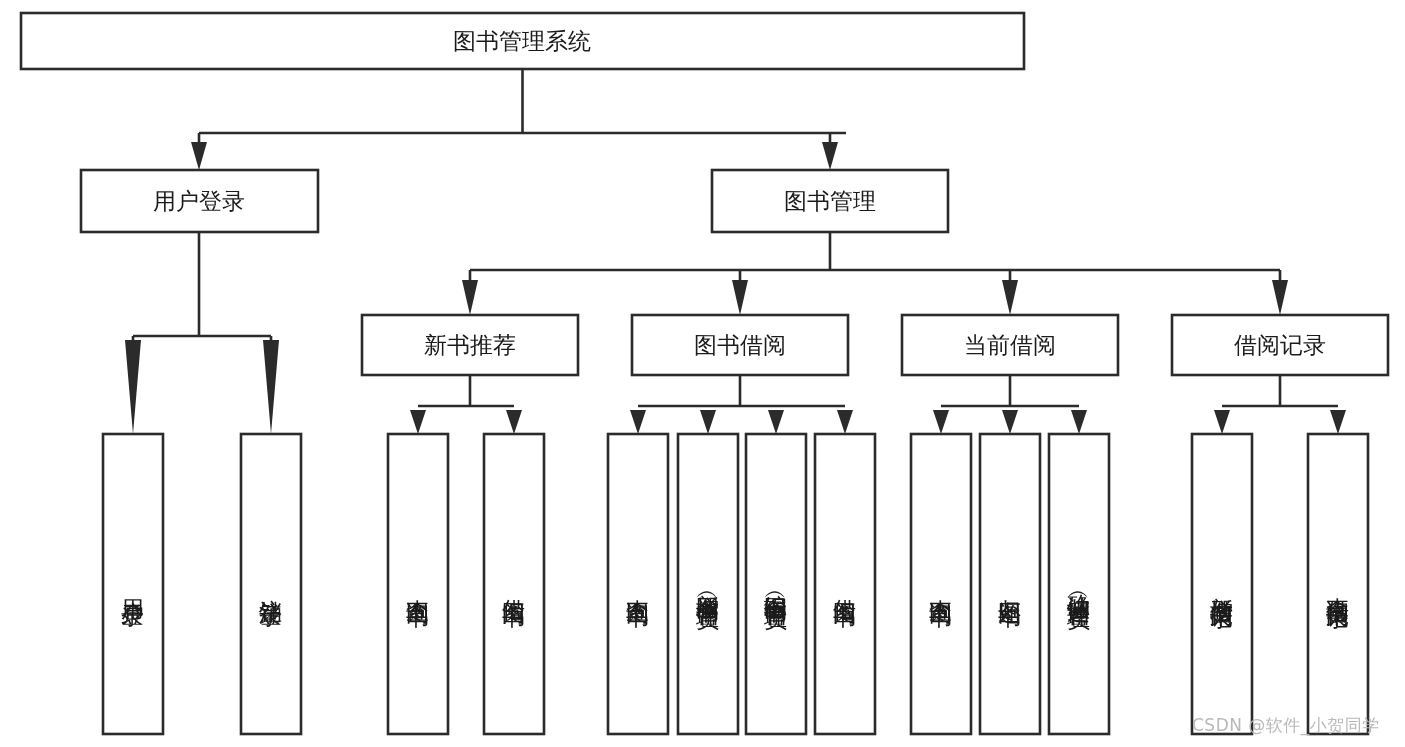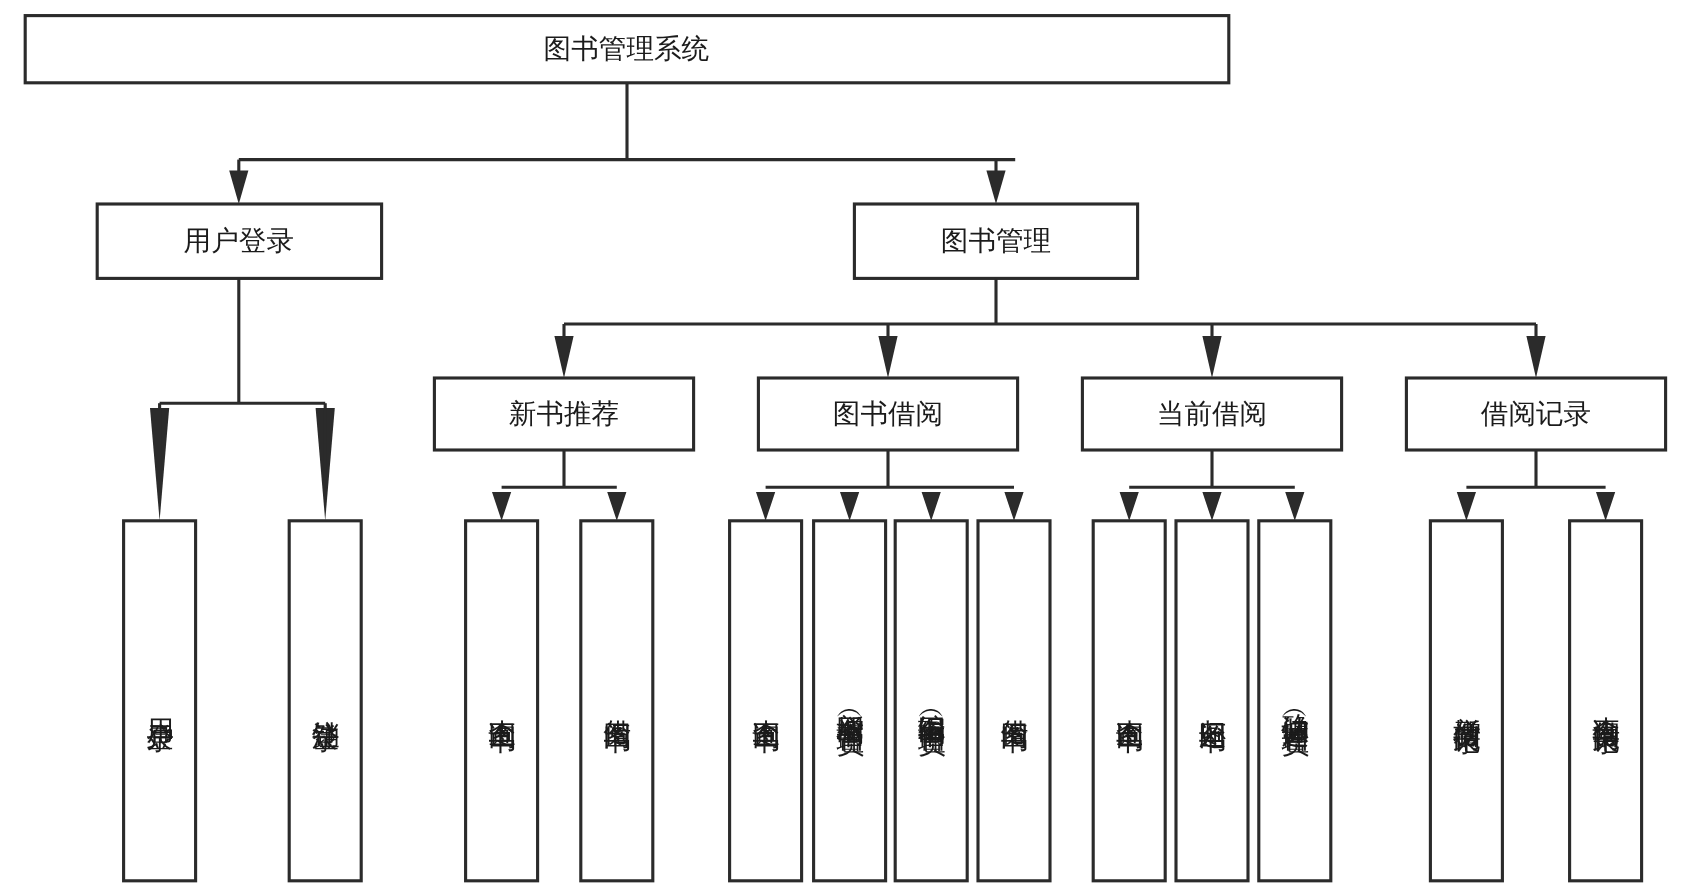--- a/index.html
+++ b/index.html
@@ -224,14 +224,15 @@
       <rect class="node-box" x="1192" y="434" width="60" height="300"></rect>
       <text class="node-label-v" x="1222" y="585">新增借阅记录</text>
     </g>
     <g>
       <rect class="node-box" x="1308" y="434" width="60" height="300"></rect>
       <text class="node-label-v" x="1338" y="585">查询借阅记录</text>
     </g>
 
   </svg>
 
+  <div class="watermark-text">CSDN @软件_小贺同学</div>
 
 </div>
 
 </body></html>

